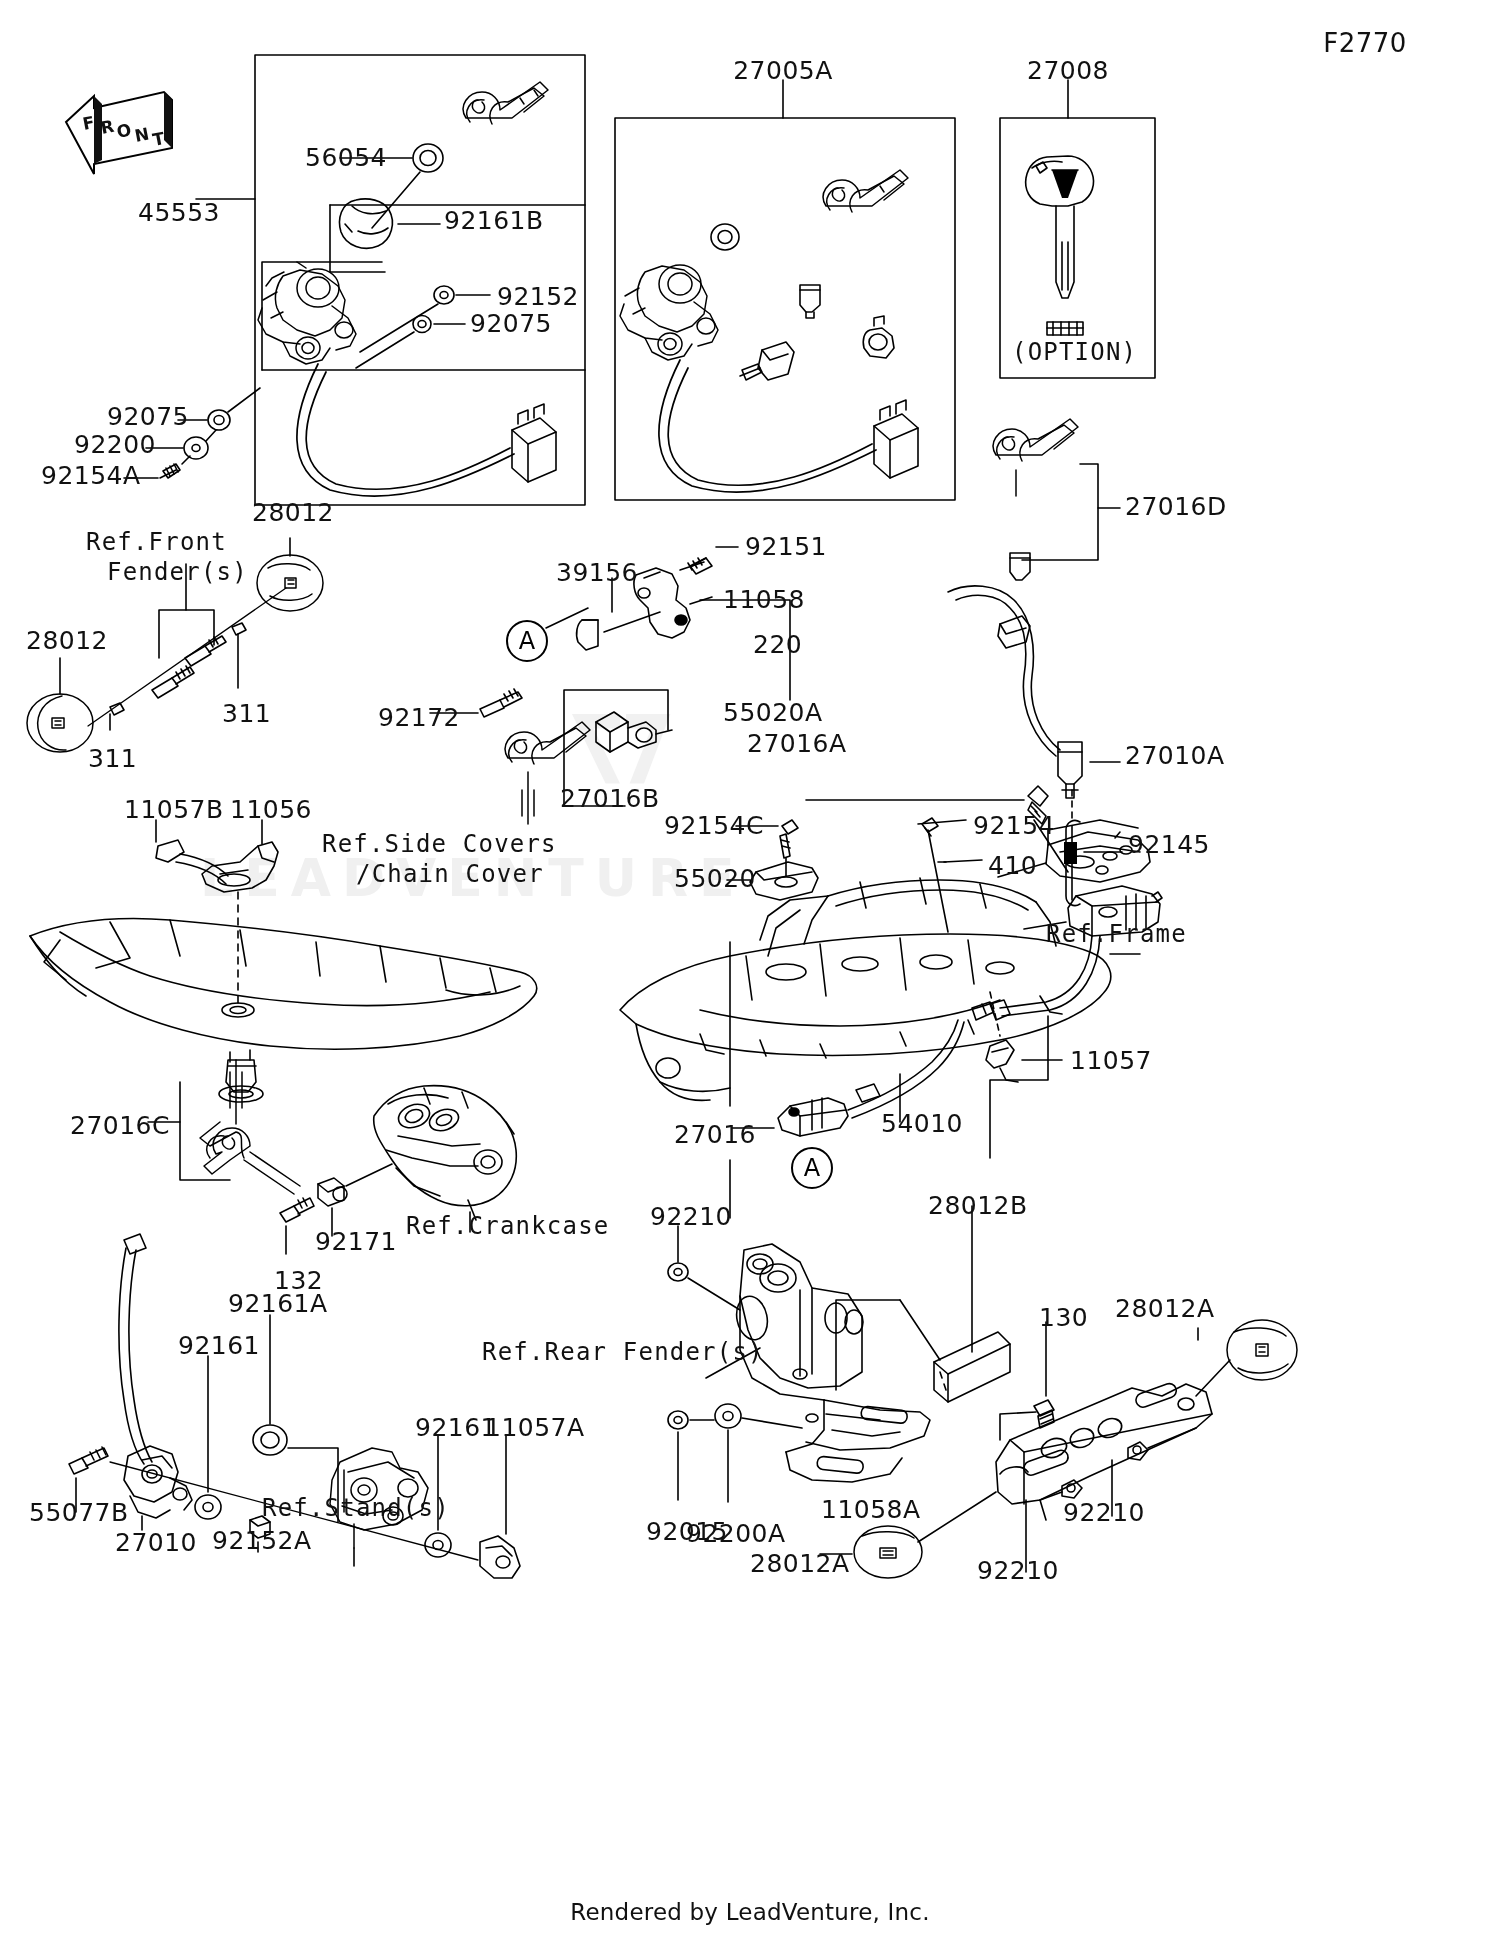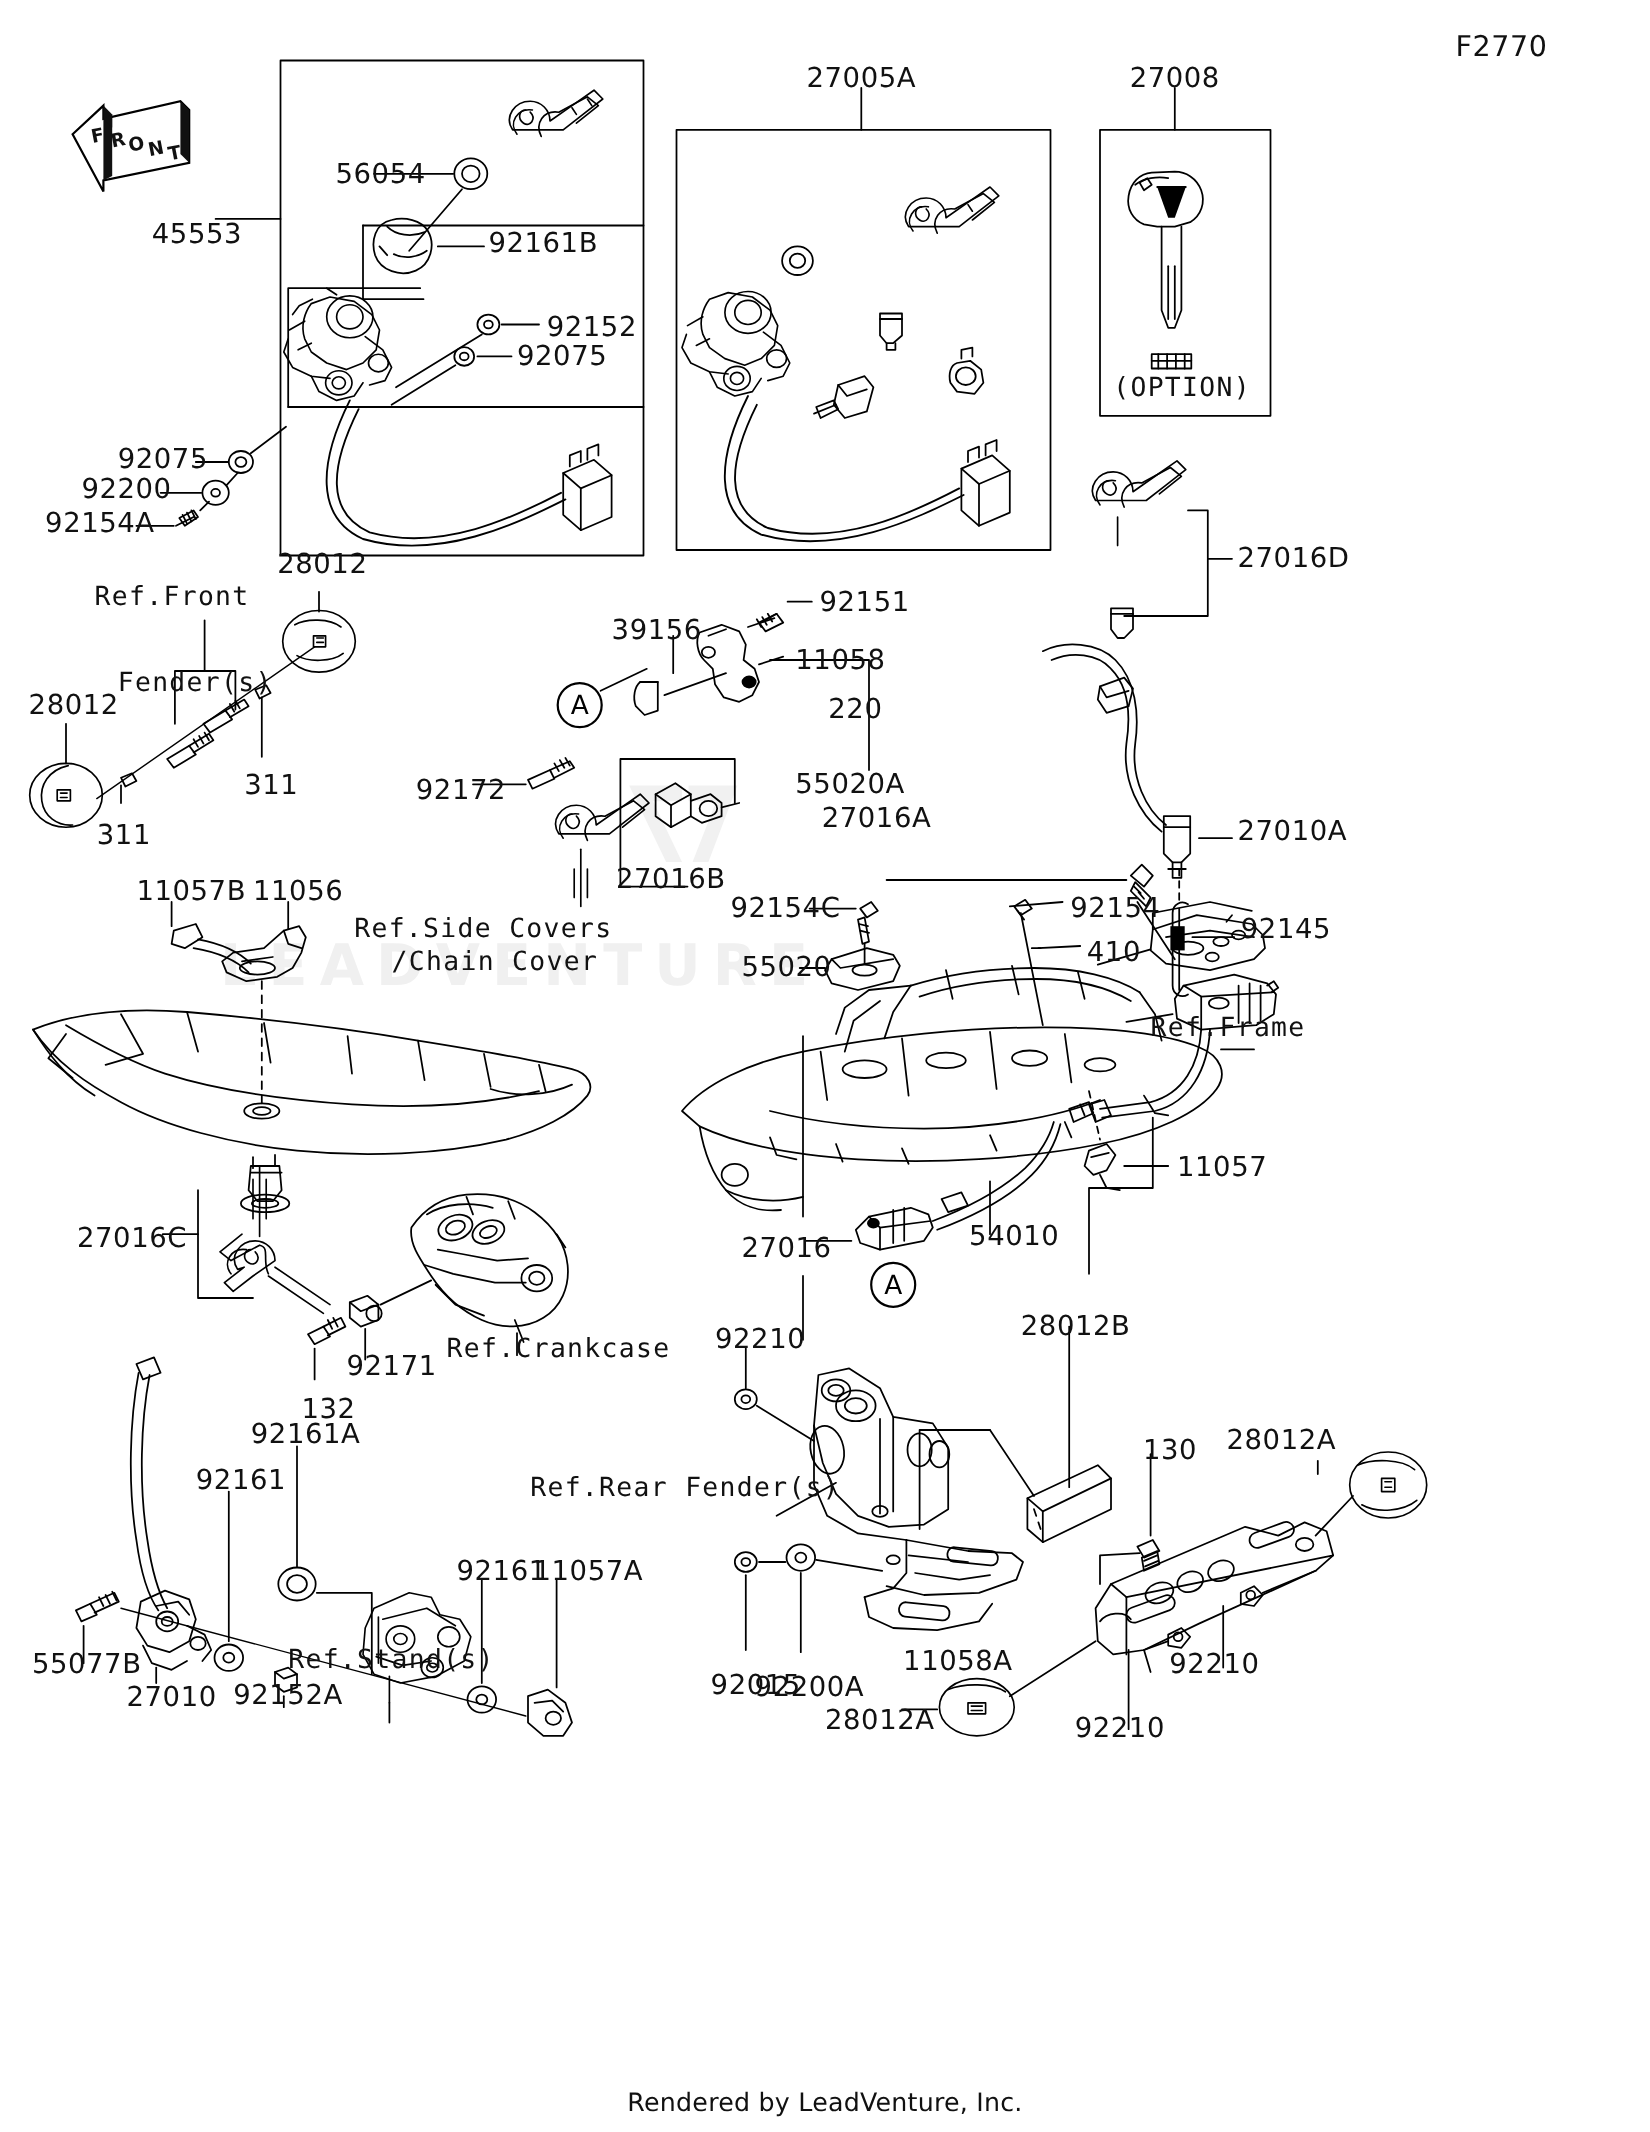--- a/index.html
+++ b/index.html
@@ -668,21 +668,21 @@
       <text x="42" y="52" font-family="DejaVu Sans, sans-serif" font-size="17" font-weight="bold" fill="#111" transform="rotate(-11 42 52)">R</text>
       <text x="58" y="56" font-family="DejaVu Sans, sans-serif" font-size="17" font-weight="bold" fill="#111" transform="rotate(-11 58 56)">O</text>
       <text x="76" y="60" font-family="DejaVu Sans, sans-serif" font-size="17" font-weight="bold" fill="#111" transform="rotate(-11 76 60)">N</text>
       <text x="94" y="64" font-family="DejaVu Sans, sans-serif" font-size="17" font-weight="bold" fill="#111" transform="rotate(-11 94 64)">T</text>
     </svg>
   </div>
 
   <div class="lbl code" style="left:1365px;top:30px;transform:translateX(-50%);">F2770</div>
 
   <div class="lbl mono" style="left:86px;top:530px;">Ref.Front</div>
-  <div class="lbl mono" style="left:107px;top:560px;margin-top:48px;">Fender(s)</div>
+  <div class="lbl mono" style="left:107px;top:560px;">Fender(s)</div>
 
   <div class="lbl mono" style="left:322px;top:832px;">Ref.Side Covers</div>
   <div class="lbl mono" style="left:356px;top:862px;">/Chain Cover</div>
 
   <div class="lbl mono" style="left:406px;top:1214px;">Ref.Crankcase</div>
 
   <div class="lbl mono" style="left:1046px;top:922px;">Ref.Frame</div>
 
   <div class="lbl mono" style="left:262px;top:1496px;">Ref.Stand(s)</div>
 

